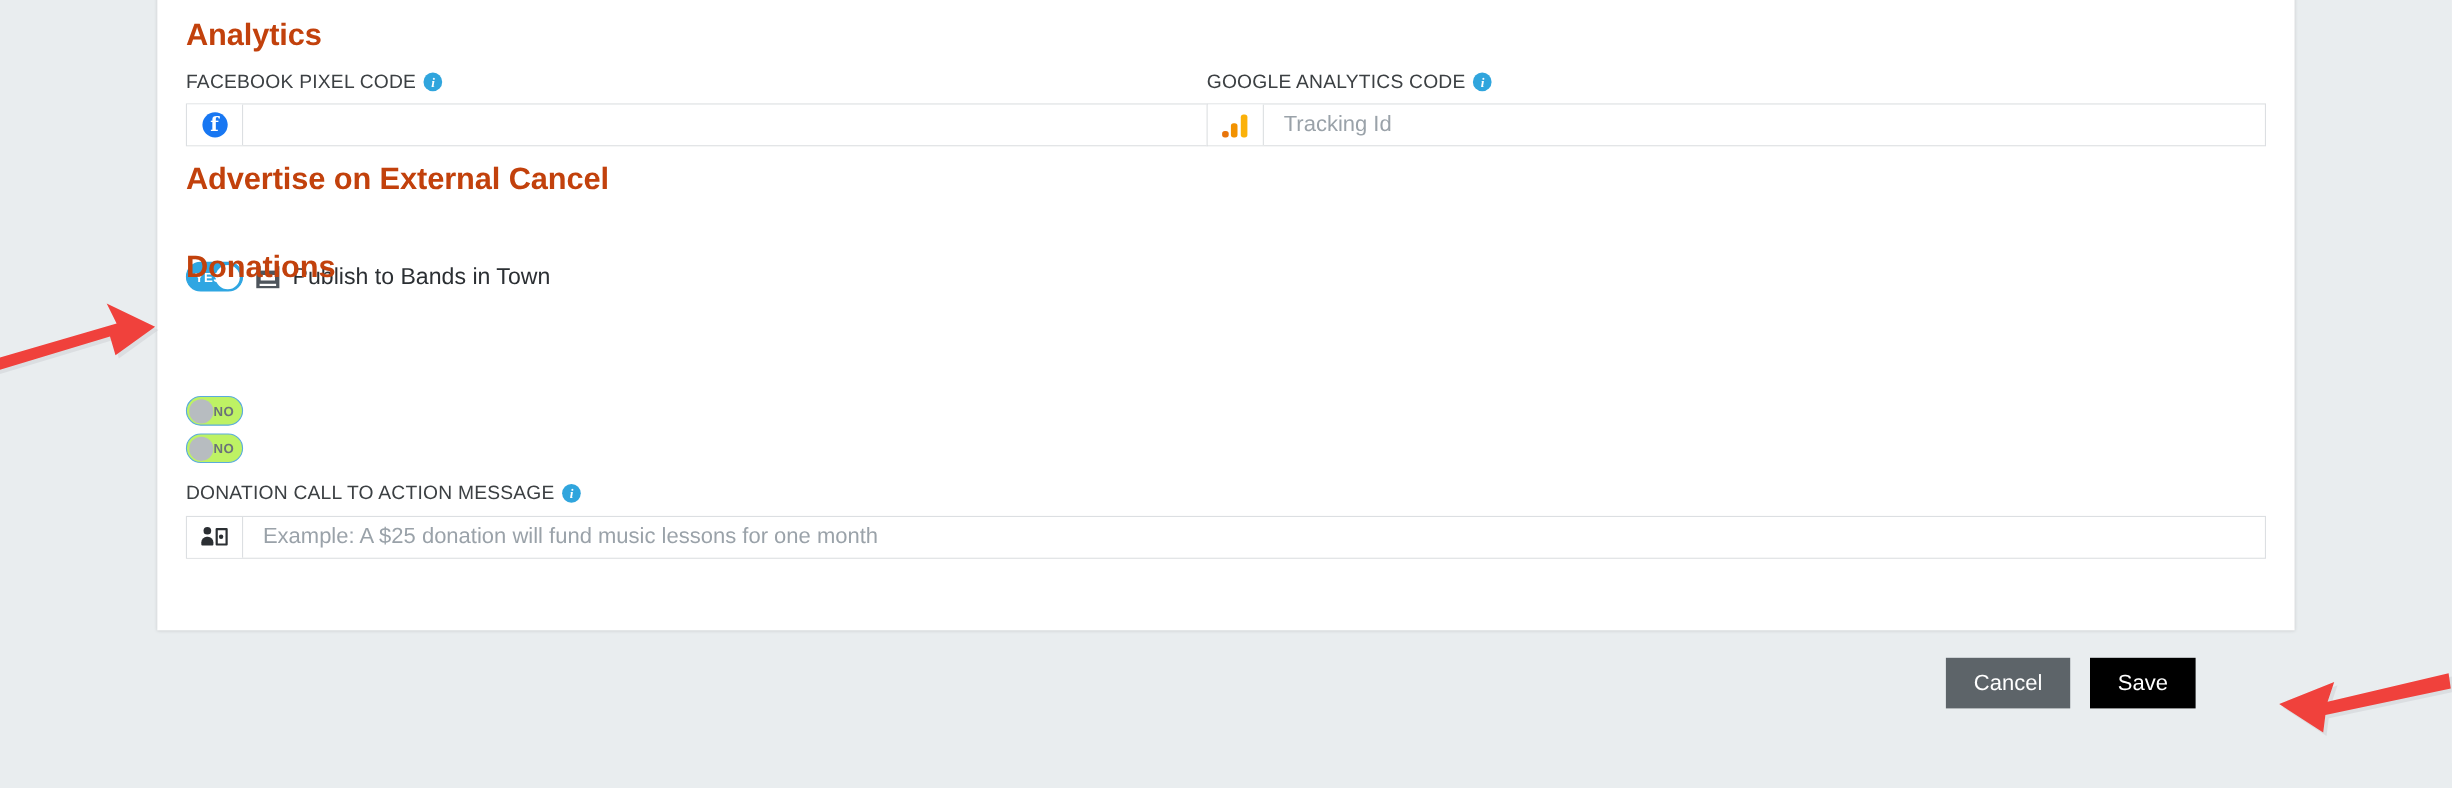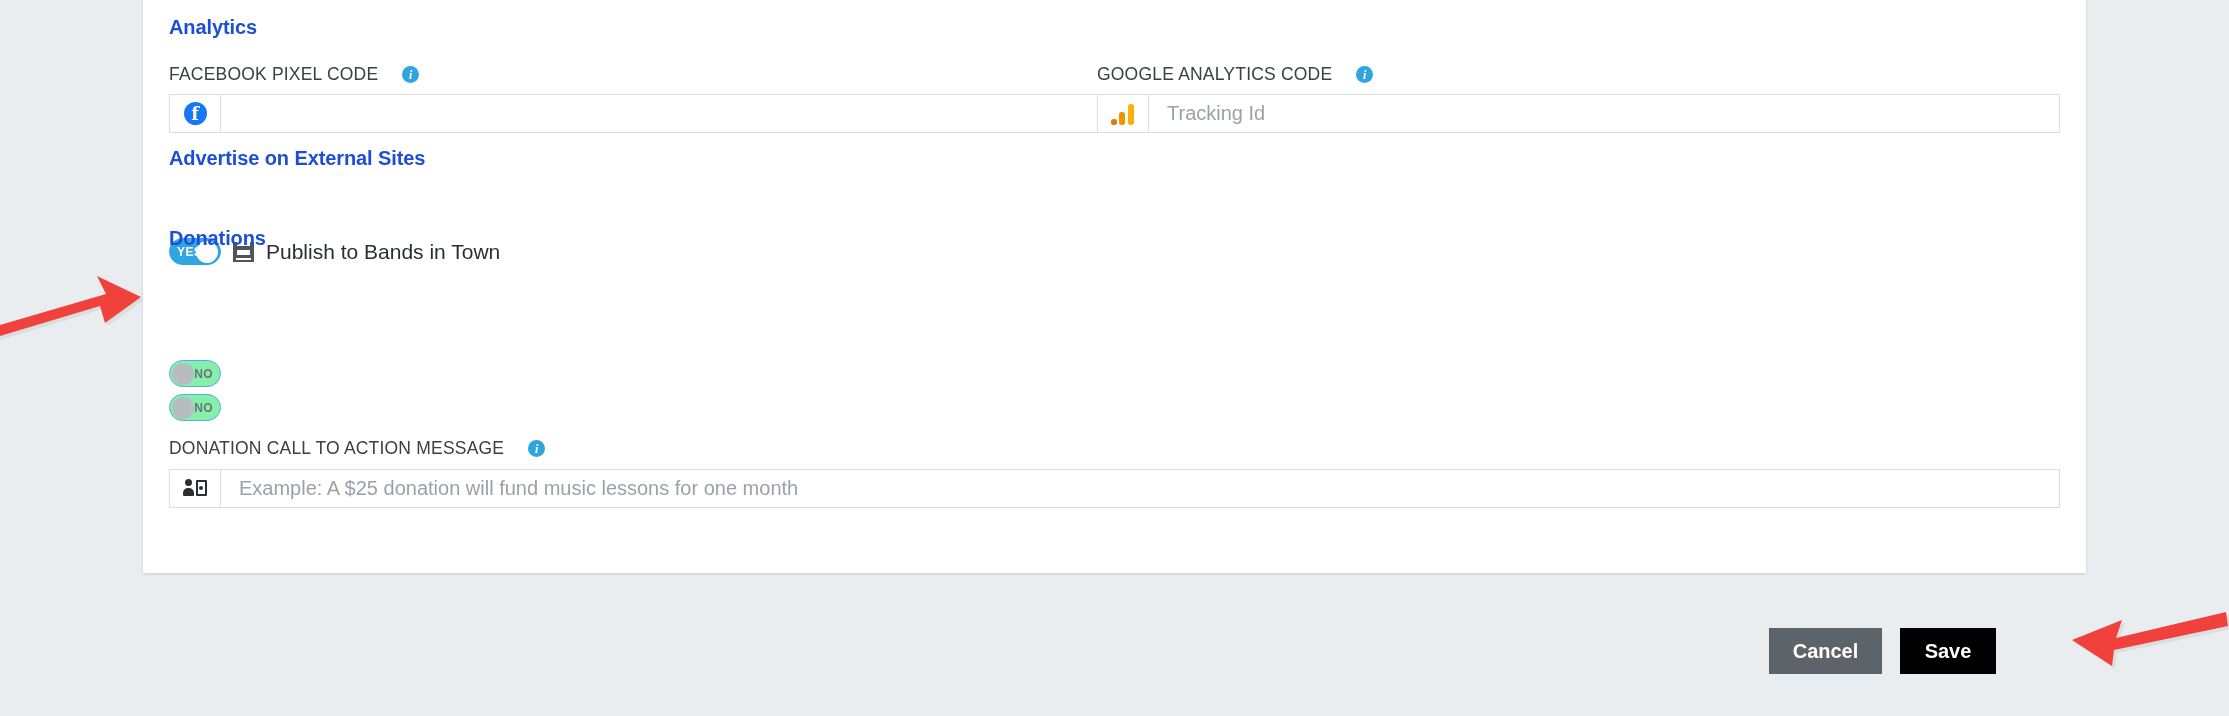--- a/index.html
+++ b/index.html
@@ -30,36 +30,36 @@
   .inner {
     position: absolute;
     left: 26px;
     top: 0;
     right: 26px;
     bottom: 0;
   }
 
   
   .sect-title {
-    color: #1d4ed8;
-    font-size: 20px;
+    color: #c2410c;
+    font-size: 28px;
     font-weight: bold;
     letter-spacing: -0.1px;
     white-space: nowrap;
   }
 
   
   .field-label {
     font-size: 17.5px;
     color: #3c4043;
     letter-spacing: 0.2px;
     white-space: nowrap;
     display: flex;
     align-items: center;
-    gap: 24px;
+    gap: 7px;
   }
 
   .info-icon {
     width: 17px;
     height: 17px;
     border-radius: 50%;
     background: #30a5dd;
     color: #ffffff;
     font-size: 12px;
     font-weight: bold;
@@ -215,21 +215,21 @@
   .toggle.on .tlabel {
     position: absolute;
     left: 7px; top: 50%;
     transform: translateY(-50%);
     color: #ffffff;
     font-size: 12px;
     font-weight: bold;
     letter-spacing: 0.4px;
   }
   .toggle.off {
-    background: #86efac;
+    background: #bef264;
     border: 1px solid #5aabdd;
     text-align: center;
   }
   .toggle.off .knob {
     position: absolute;
     left: 1.5px; top: 1.5px;
     width: 22px; height: 22px;
     border-radius: 50%;
     background: #b7bcc0;
   }
@@ -244,24 +244,23 @@
   }
   .toggle-text {
     font-size: 21px;
     color: #2b2f33;
     white-space: nowrap;
   }
 
   
   #footer {
     position: absolute;
-    left: 0; top: 628px;
+    left: 0; top: 598px;
     width: 2229px;
     height: 46px;
-    font-weight: bold;
   }
   .btn {
     position: absolute;
     height: 46px;
     display: flex;
     align-items: center;
     justify-content: center;
     color: #ffffff;
     font-size: 20px;
     cursor: pointer;
@@ -313,21 +312,21 @@
       <div class="input-addon">
         <span class="ga-icon">
           <i class="ga-b1"></i>
             <i class="ga-b2"></i>
             <i class="ga-b3"></i>
         </span>
       </div>
       <div class="input-box">Tracking Id</div>
     </div>
 
-    <div class="sect-title" style="position:absolute; left:0; top:159px;">Advertise on External Sites</div>
+    <div class="sect-title" style="position:absolute; left:0; top:159px;">Advertise on External Cancel</div>
 
     <div class="toggle-row" style="position:absolute; left:0; top:250px;">
       <div class="toggle on">
         <span class="tlabel">YES</span>
         <span class="knob"></span>
       </div>
       <span class="venue-icon">
         <span class="vtop"></span>
           <span class="vbody"></span>
         <span class="vwin"></span>

